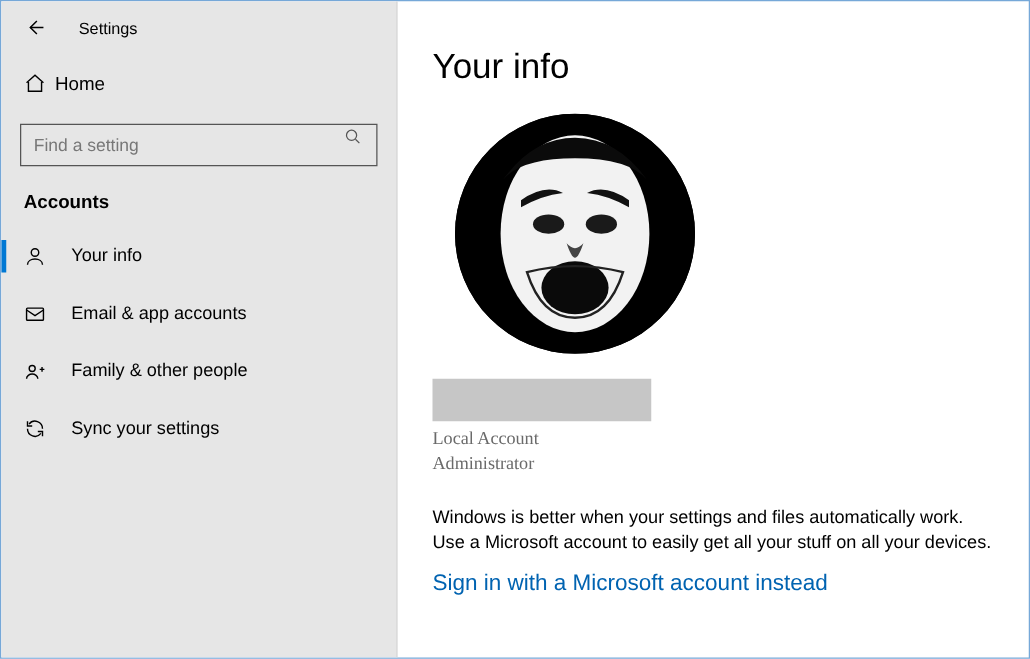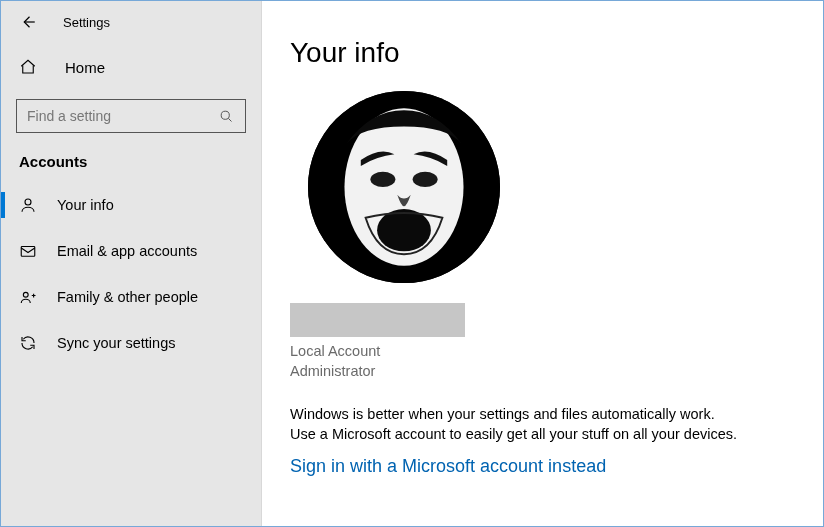--- a/index.html
+++ b/index.html
@@ -8,51 +8,50 @@
       font-size: 14px;
       color: #000;
       background: #fff;
       width: 824px;
       height: 527px;
       overflow: hidden;
       border: 1px solid #76a8d8;
     }
     .wrap { display: flex; height: 100%; }
     .sidebar {
-      width: 261px;
+      width: 317px;
       background: #e6e6e6;
       border-right: 1px solid #d8d8d8;
       display: flex;
       flex-direction: column;
     }
     .titlebar {
       display: flex;
       align-items: center;
       height: 42px;
       padding-left: 18px;
       gap: 26px;
       font-size: 13px;
     }
     .back-btn { width: 18px; height: 18px; display: flex; align-items: center; justify-content: center; cursor: pointer; }
     .home-row {
       display: flex;
       align-items: center;
       height: 48px;
       padding-left: 18px;
-      gap: 28px;
+      gap: 7px;
       font-size: 15px;
       cursor: pointer;
     }
     .search-box {
       margin: 8px 15px 14px 15px;
       height: 34px;
       border: 1px solid #555;
       background: #e6e6e6;
       display: flex;
-      align-items: center;
       padding: 0 10px;
     }
     .search-box input {
       flex: 1;
       border: none;
       background: transparent;
       font-size: 14px;
       color: #555;
       outline: none;
     }
@@ -102,20 +101,21 @@
     .name-redacted {
       margin-top: 20px;
       width: 175px;
       height: 34px;
       background: #c6c6c6;
     }
     .account-type, .account-role {
       font-size: 14.5px;
       color: #6a6a6a;
       line-height: 1.4;
+      font-family: Liberation Serif, serif;
     }
     .account-type { margin-top: 4px; }
     .promo {
       margin-top: 22px;
       font-size: 14.5px;
       line-height: 1.4;
       color: #000;
       max-width: 450px;
     }
     .link {

